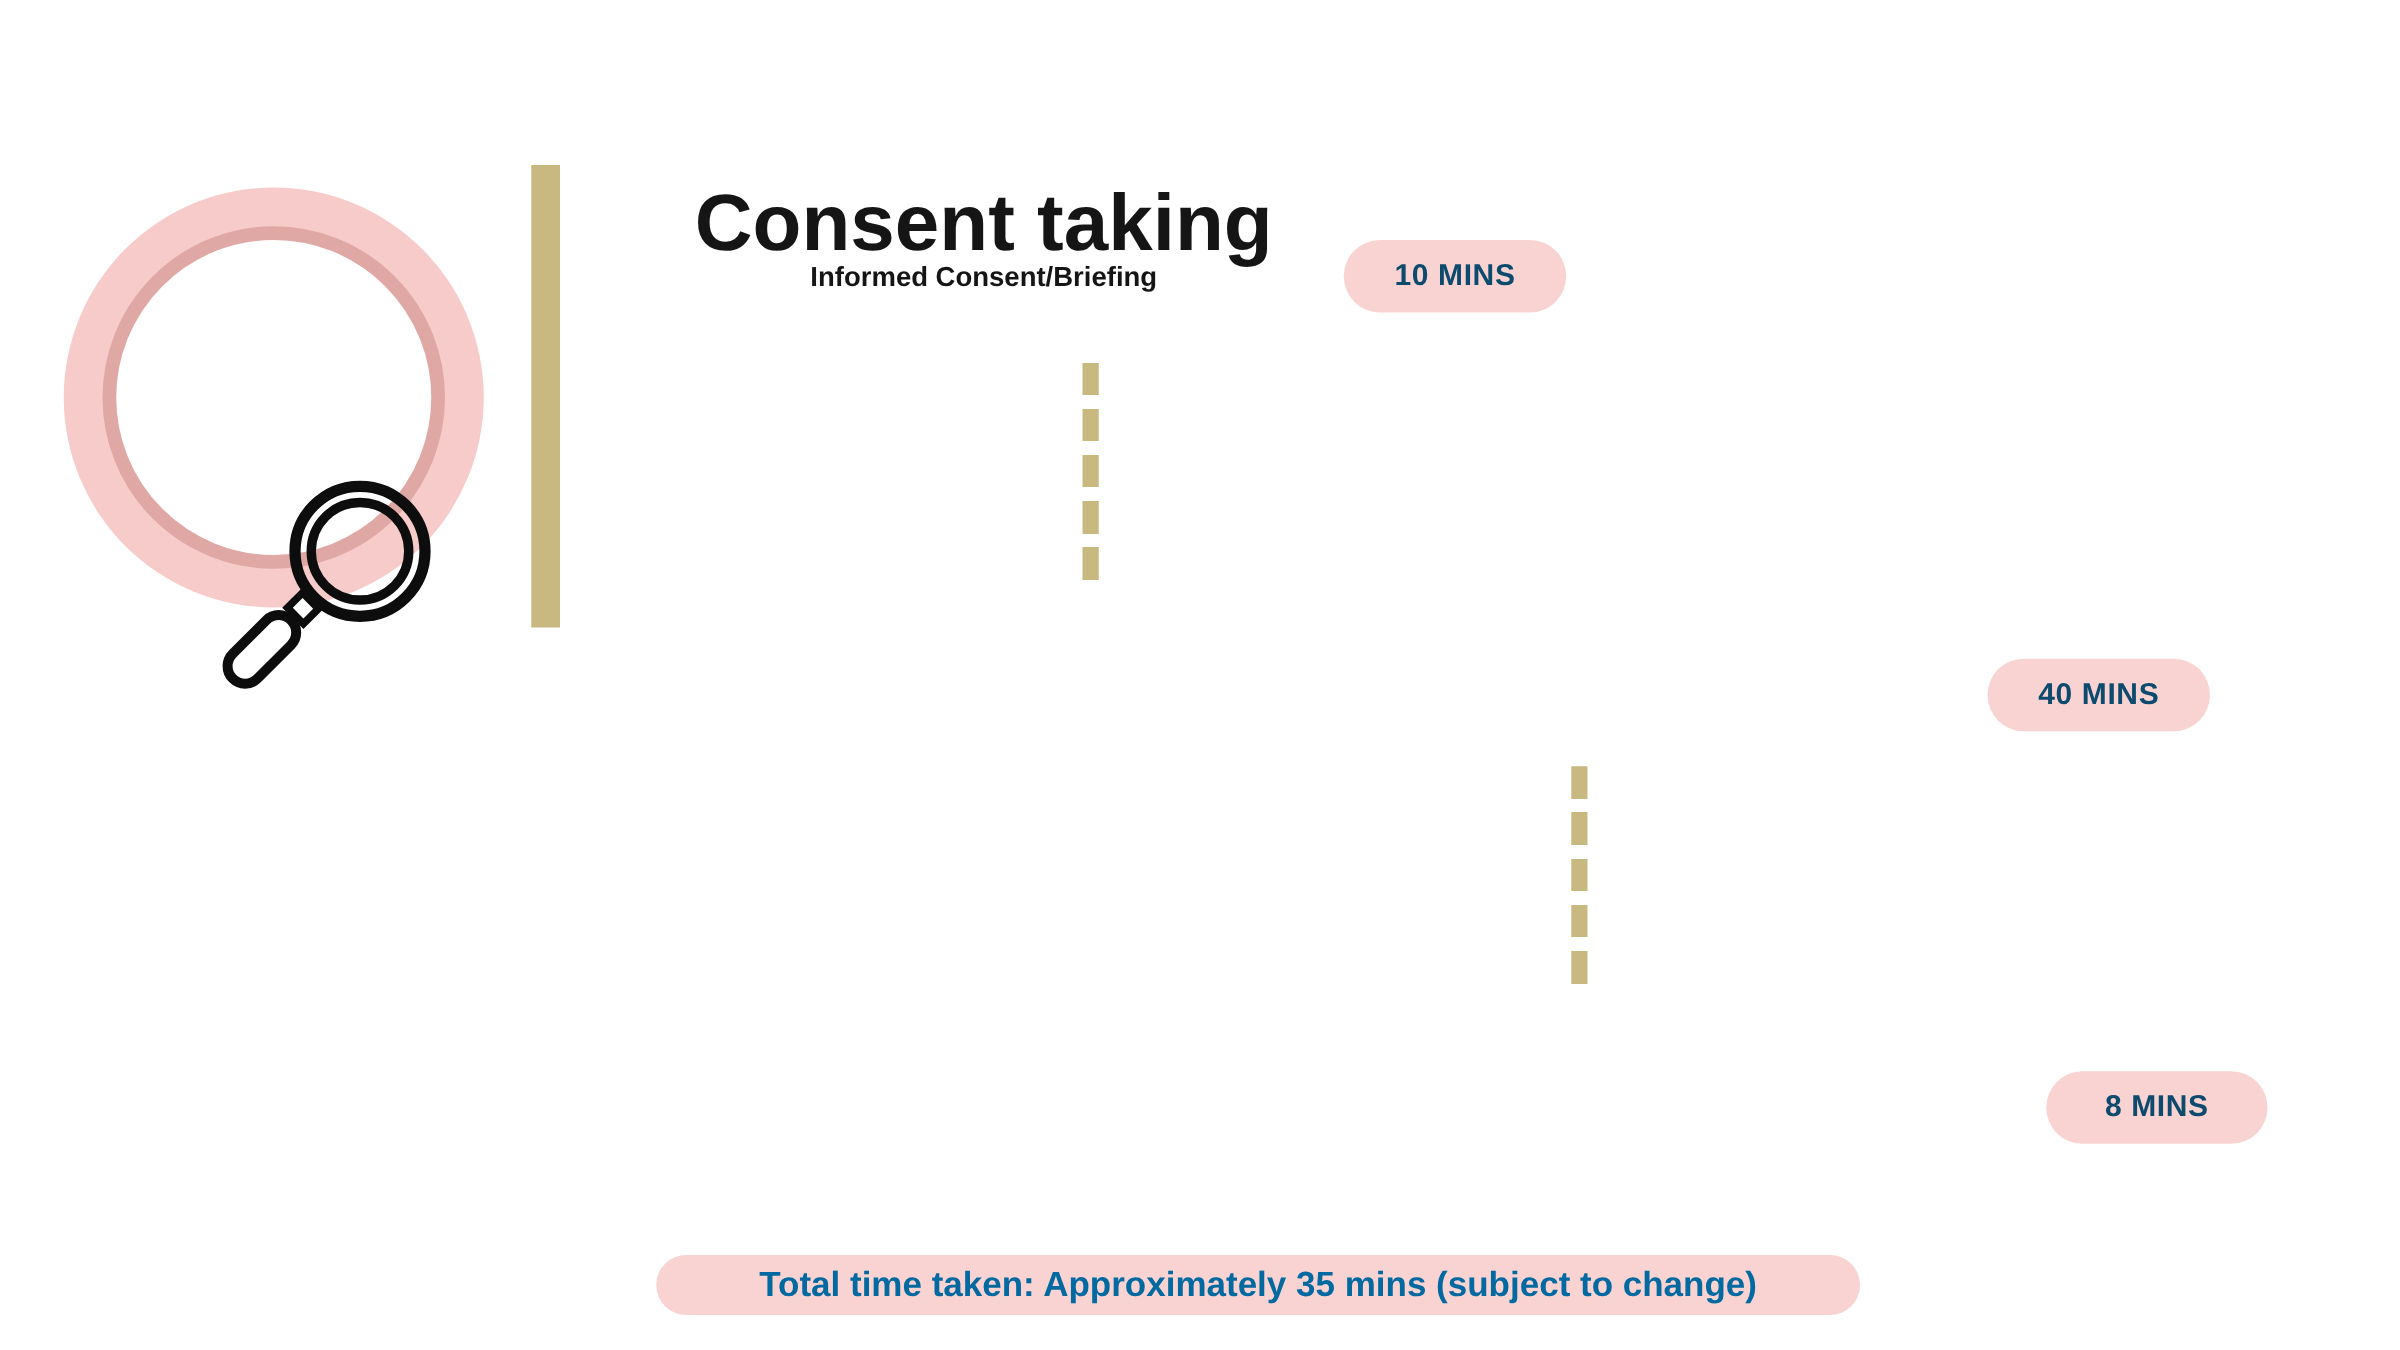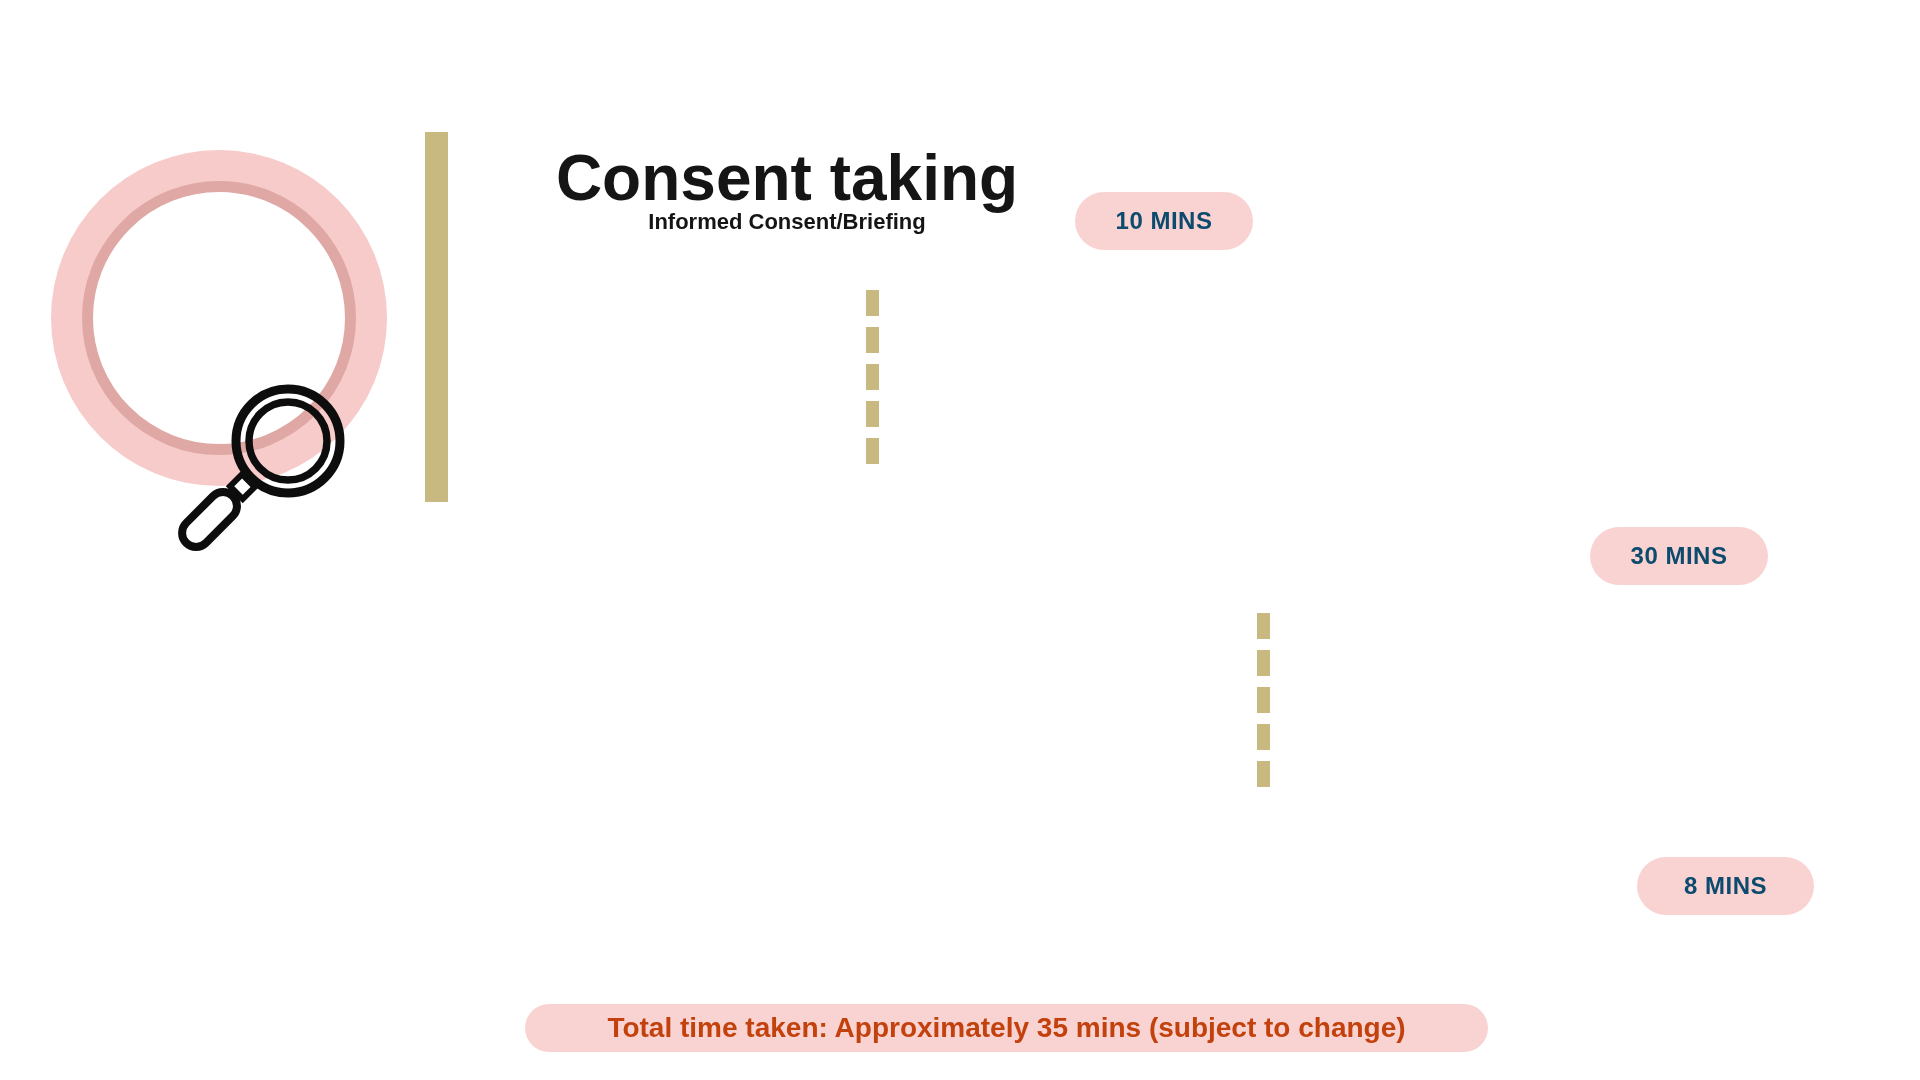--- a/index.html
+++ b/index.html
@@ -55,21 +55,21 @@
   }
   .badge1{left:1075px;top:192px;width:178px;}
   .badge2{left:1590px;top:527px;width:178px;}
   .badge3{left:1637px;top:857px;width:177px;}
 
   
   .footer-pill{
     position:absolute;left:525px;top:1004px;width:963px;height:48px;border-radius:24px;
     background:var(--pink-badge);
     display:flex;align-items:center;justify-content:center;
-    font-size:28px;font-weight:700;color:#c2410c;white-space:nowrap;
+    font-size:28px;font-weight:700;color:#0369a1;white-space:nowrap;
   }
 </style>
 </head>
 <body>
 
 <div class="canvas">
 
   <div class="icon-outer">
     <div class="icon-ring"></div>
     <svg class="icon-svg" width="230" height="230" viewBox="0 0 230 230">
@@ -85,21 +85,21 @@
   <div class="accent-bar"></div>
 
   <div class="step step1">
     <div class="step-title">Consent taking</div>
     <div class="step-subtitle">Informed Consent/Briefing</div>
   </div>
   <div class="badge badge1">10 MINS</div>
 
   <div class="dash dash1"></div>
 
-  <div class="badge badge2">30 MINS</div>
+  <div class="badge badge2">40 MINS</div>
 
   <div class="dash dash2"></div>
 
   <div class="step step3">
   </div>
   <div class="badge badge3">8 MINS</div>
 
   <div class="footer-pill">Total time taken: Approximately 35 mins (subject to change)</div>
 
 </div>

